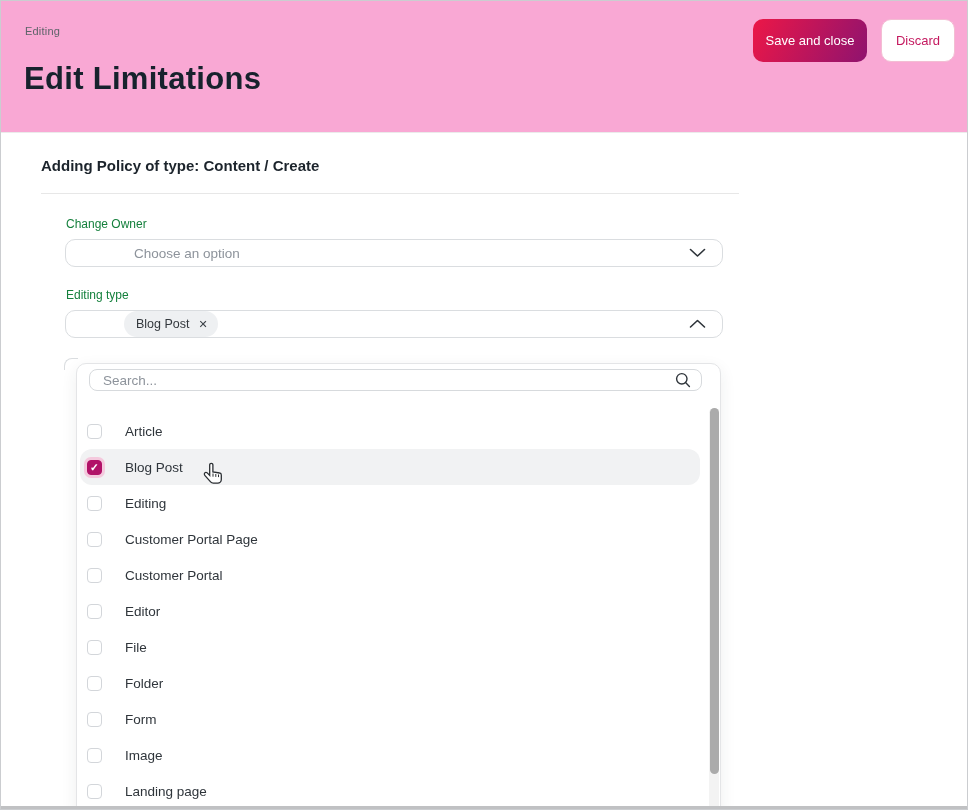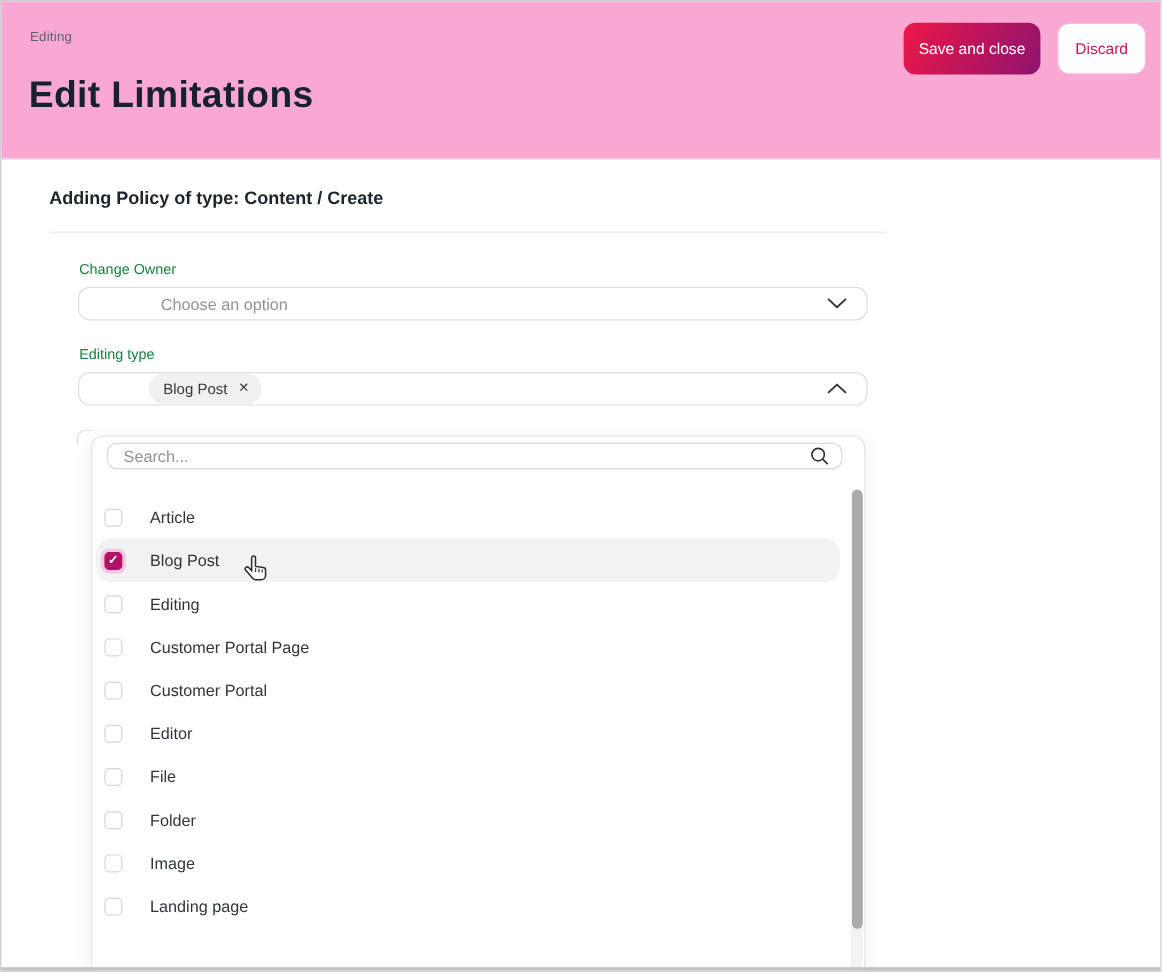--- a/index.html
+++ b/index.html
@@ -184,20 +184,26 @@
         <div class="option-row">
           <span class="cbx">
             
           </span>
           <span class="option-label">Folder</span>
         </div>
         <div class="option-row">
           <span class="cbx">
             
           </span>
+          <span class="option-label">Form</span>
+        </div>
+        <div class="option-row">
+          <span class="cbx">
+            
+          </span>
           <span class="option-label">Image</span>
         </div>
         <div class="option-row">
           <span class="cbx">
             
           </span>
           <span class="option-label">Landing page</span>
         </div>
       </div>
 

